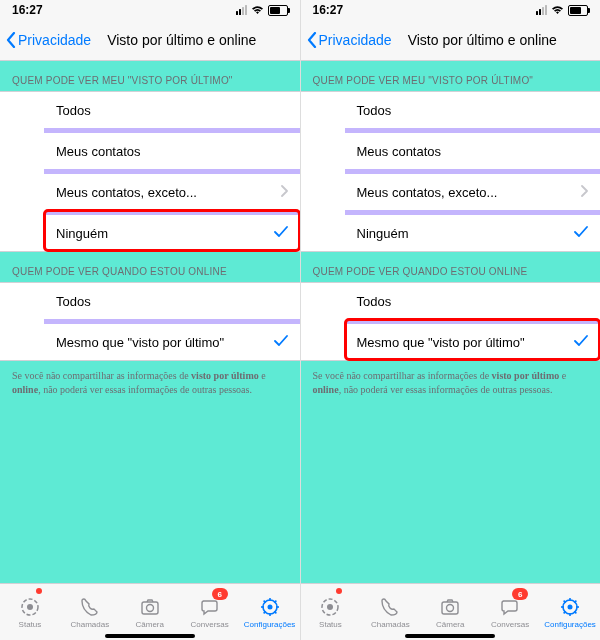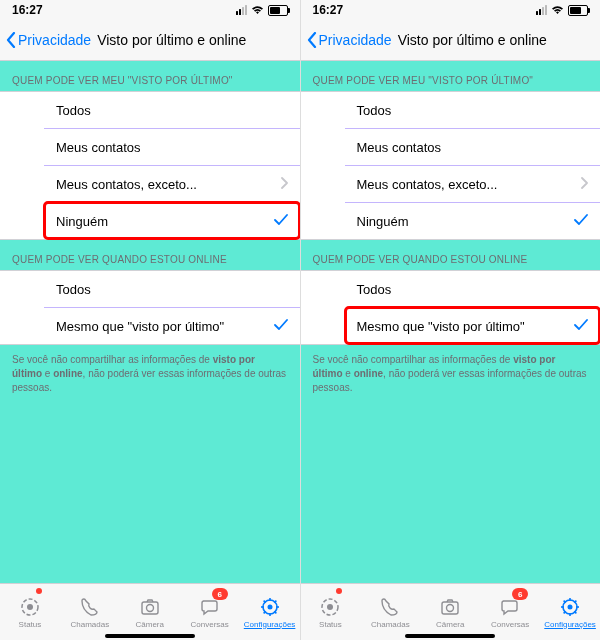--- a/index.html
+++ b/index.html
@@ -14,40 +14,40 @@
   .sig-bars span{width:2px;background:#000;border-radius:0.5px;}
   .sig-bars span:nth-child(1){height:4px;}
   .sig-bars span:nth-child(2){height:6px;}
   .sig-bars span:nth-child(3){height:8px;background:#bbb;}
   .sig-bars span:nth-child(4){height:10px;background:#bbb;}
   .wifi-icon svg{display:block;}
   .battery{width:18px;height:9px;border:1px solid #000;border-radius:2px;position:relative;}
   .battery::after{content:"";position:absolute;right:-3px;top:2px;width:2px;height:5px;background:#000;border-radius:0 1px 1px 0;}
   .battery-fill{position:absolute;left:1px;top:1px;bottom:1px;width:60%;background:#000;border-radius:1px;}
   
-  .nav-bar{height:40px;background:#f7f7f7;border-bottom:1px solid #d1d1d6;display:flex;align-items:center;padding:0 6px;gap:2px;}
+  .nav-bar{height:40px;background:#f7f7f7;border-bottom:1px solid #d1d1d6;display:flex;align-items:center;padding:0 6px;gap:12px;}
   .back{display:flex;align-items:center;color:#007aff;font-size:14px;gap:2px;}
   .back svg{display:block;}
   .nav-title{font-size:14px;font-weight:400;color:#000;margin-left:4px;}
   
   .content{flex:1;overflow:hidden;}
   .section-header{font-size:10px;color:#6d6d72;padding:14px 12px 5px 12px;text-transform:uppercase;letter-spacing:0.2px;}
   .rows{background:#fff;border-top:1px solid #d1d1d6;border-bottom:1px solid #d1d1d6;padding-left:44px;}
   .row{display:flex;align-items:center;height:36px;padding:0 12px;font-size:13px;color:#000;position:relative;}
-  .row + .row{border-top:1px solid #c4b5fd;}
+  .row + .row{border-top:5px solid #c4b5fd;}
   .row .spacer{flex:1;}
   .check{color:#007aff;}
   .chevron{color:#c7c7cc;}
   .highlight{outline:3px solid #ff0000;outline-offset:-2px;z-index:5;border-radius:4px;}
-  .footer-note{font-size:10px;color:#6d6d72;padding:8px 12px 0 12px;line-height:1.4;}
+  .footer-note{font-size:10px;color:#6d6d72;padding:8px 12px 0 12px;line-height:1.4;font-family:Liberation Serif, serif;}
   .footer-note b{color:#6d6d72;font-weight:600;}
   
   .tab-bar{height:56px;background:#f7f7f7;border-top:1px solid #d1d1d6;display:flex;}
   .tab{flex:1;display:flex;flex-direction:column;align-items:center;justify-content:center;gap:2px;font-size:8px;color:#8e8e93;position:relative;}
-  .tab.active{color:#007aff;text-decoration:underline;}
+  .tab.active{color:#007aff;}
   .tab svg{display:block;}
   .badge{position:absolute;top:4px;right:12px;background:#ff3b30;color:#fff;font-size:8px;font-weight:600;min-width:12px;height:12px;border-radius:6px;display:flex;align-items:center;justify-content:center;padding:0 2px;}
   .home-indicator{position:absolute;bottom:2px;left:50%;transform:translateX(-50%);width:90px;height:4px;background:#000;border-radius:3px;}
 </style>
 </head>
 <body>
 
 <div class="screens">
 
   <div class="screen">

